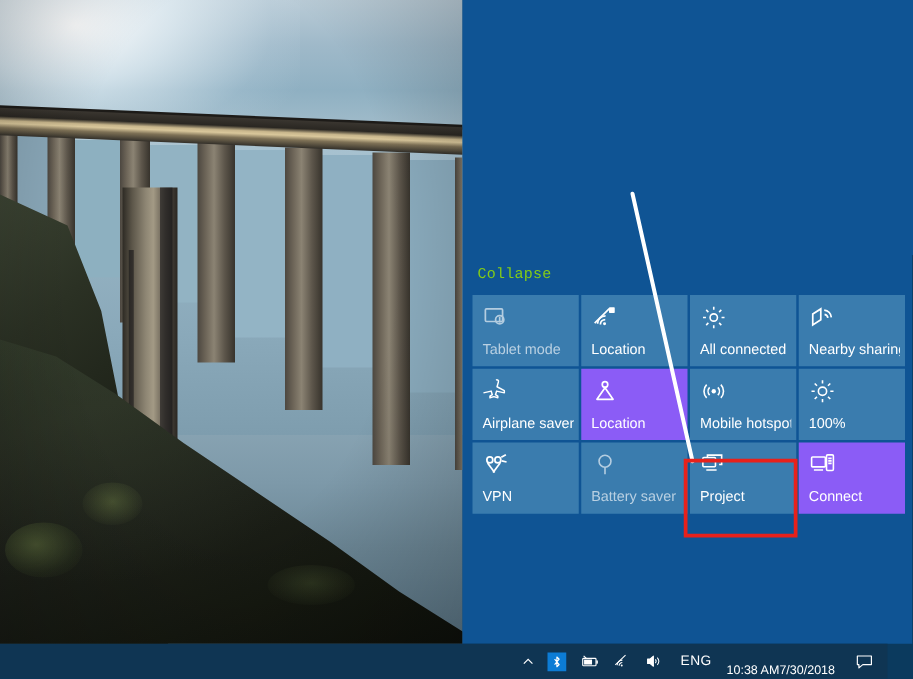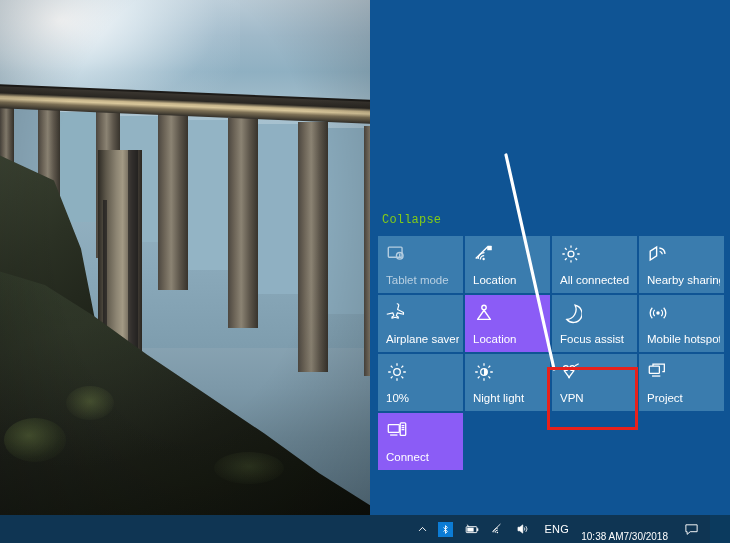--- a/index.html
+++ b/index.html
@@ -276,28 +276,20 @@
       <div class="tile active">
         <span class="t-icon">
           <svg width="22" height="22" viewBox="0 0 24 24" fill="none" stroke="#ffffff" stroke-width="1.5" stroke-linejoin="round">
             <circle cx="12" cy="6" r="2.4"></circle>
             <path d="M12 9 L5 19 h14 z"></path>
           </svg>
         </span>
         <span class="t-label">Location</span>
       </div>
 
-      <div class="tile">
-        <span class="t-icon">
-          <svg width="22" height="22" viewBox="0 0 24 24" fill="none" stroke="#ffffff" stroke-width="1.5">
-            <path d="M16.5 3.5 a9.5 9.5 0 1 1 -9 15.6 a11 11 0 0 0 9 -15.6 z"></path>
-          </svg>
-        </span>
-        <span class="t-label">Focus assist</span>
-      </div>
 
       <div class="tile">
         <span class="t-icon">
           <svg width="22" height="22" viewBox="0 0 24 24" fill="none" stroke="#ffffff" stroke-width="1.4">
             <circle cx="12" cy="12" r="1.9" fill="#ffffff" stroke="none"></circle>
             <path d="M8.4 8.6 a5 5 0 0 0 0 6.8"></path>
             <path d="M15.6 8.6 a5 5 0 0 1 0 6.8"></path>
             <path d="M5.8 6.2 a8.4 8.4 0 0 0 0 11.6"></path>
             <path d="M18.2 6.2 a8.4 8.4 0 0 1 0 11.6"></path>
           </svg>
@@ -305,49 +297,48 @@
         <span class="t-label">Mobile hotspot</span>
       </div>
 
       <div class="tile">
         <span class="t-icon">
           <svg width="22" height="22" viewBox="0 0 24 24" fill="none" stroke="#ffffff" stroke-width="1.4">
             <circle cx="12" cy="12" r="3.6"></circle>
             <path d="M12 2.4v2.8M12 18.8v2.8M21.6 12h-2.8M5.2 12H2.4M18.8 5.2l-2 2M7.2 16.8l-2 2M18.8 18.8l-2-2M7.2 7.2l-2-2"></path>
           </svg>
         </span>
-        <span class="t-label">10%</span>
-      </div>
-
-      <div class="tile">
-        <span class="t-icon">
-          <svg width="22" height="22" viewBox="0 0 24 24" fill="none" stroke="#ffffff" stroke-width="1.4">
-            <path d="M12 8.4 a3.6 3.6 0 1 1 0 7.2 z" fill="#ffffff" stroke="none"></path>
-            <circle cx="12" cy="12" r="3.6"></circle>
-            <path d="M12 2.4v2.8M12 18.8v2.8M21.6 12h-2.8M5.2 12H2.4M18.8 5.2l-2 2M7.2 16.8l-2 2M18.8 18.8l-2-2M7.2 7.2l-2-2"></path>
-          </svg>
-        </span>
-        <span class="t-label">Night light</span>
-      </div>
+        <span class="t-label">100%</span>
+      </div>
+
 
 
       <div class="tile">
         <span class="t-icon">
           <svg width="22" height="22" viewBox="0 0 24 24" fill="none" stroke="#ffffff" stroke-width="1.5">
             <circle cx="6.4" cy="7.6" r="2.6"></circle>
             <circle cx="13.4" cy="7.6" r="2.6"></circle>
             <path d="M4.4 10.2 L10.6 18.6"></path>
             <path d="M15.4 10.2 L9.2 18.6"></path>
             <path d="M16.4 5.2 l4 -2.2"></path>
             <path d="M16.8 8.4 l4.2 1"></path>
           </svg>
         </span>
         <span class="t-label">VPN</span>
       </div>
 
+      <div class="tile dim">
+        <span class="t-icon">
+          <svg width="22" height="22" viewBox="0 0 24 24" fill="none" stroke="#ffffff" stroke-width="1.4">
+            <path d="M12 3.5 a5.2 5.2 0 0 1 0 10.4 a5.2 5.2 0 0 1 0 -10.4 z"></path>
+            <path d="M12 13.9 V20"></path>
+          </svg>
+        </span>
+        <span class="t-label">Battery saver</span>
+      </div>
 
       <div class="tile">
         <span class="t-icon">
           <svg width="22" height="22" viewBox="0 0 24 24" fill="none" stroke="#ffffff" stroke-width="1.4">
             <rect x="2.5" y="5.5" width="11" height="8" rx="0.8"></rect>
             <path d="M6.5 5.5 V3.4 h12.4 v8.2 h-2.2"></path>
             <path d="M5.5 16.4 h9"></path>
           </svg>
         </span>
         <span class="t-label">Project</span>

